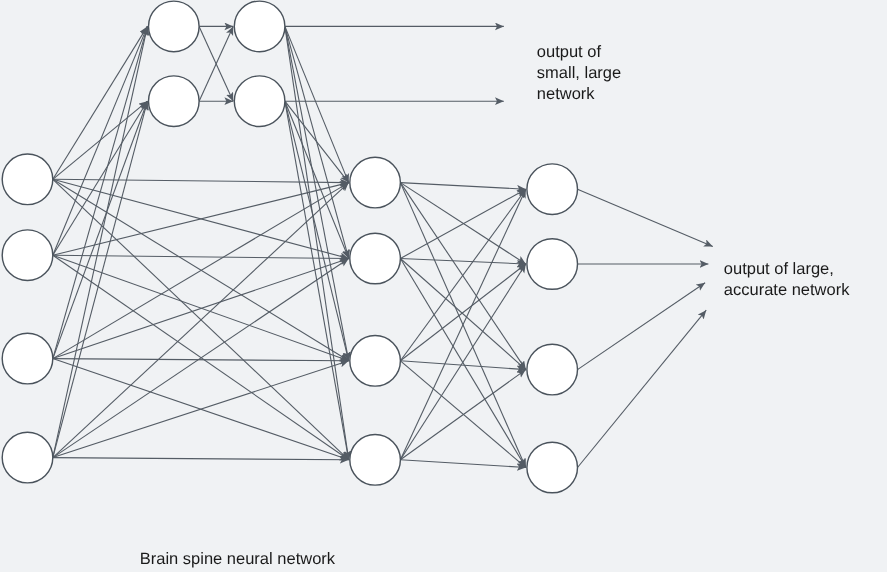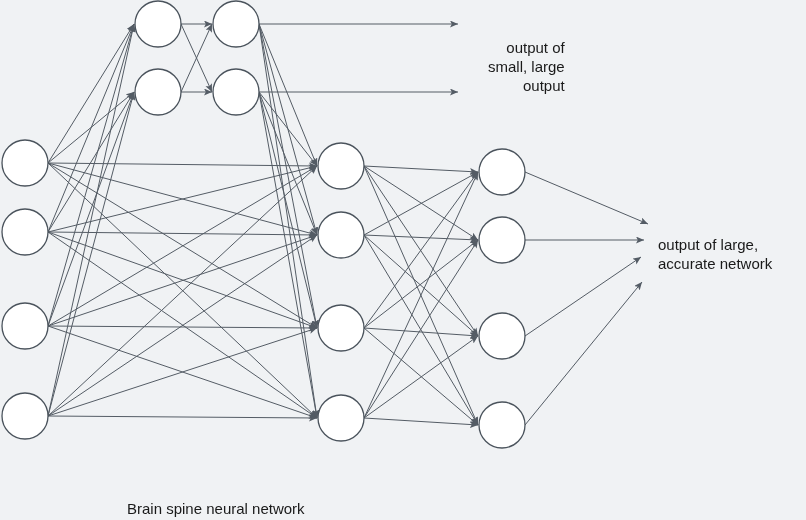--- a/index.html
+++ b/index.html
@@ -11,21 +11,21 @@
   }
   .stage{position:relative;width:806px;height:520px;}
   svg.net{position:absolute;left:0;top:0;}
   .label{
     position:absolute;
     font-size:15px;
     line-height:19px;
     color:#1a1a1a;
     white-space:nowrap;
   }
-  .label-small-out{left:488px;top:38px;text-align:right;}
+  .label-small-out{left:488px;top:38px;}
   .label-large-out{left:658px;top:235px;}
   .label-caption{left:127px;top:499px;}
 </style>
 </head>
 <body style="background: rgb(240, 242, 244);">
 
 <div class="stage">
 
   <svg class="net" width="806" height="520" viewBox="0 0 806 520">
     <defs>
@@ -109,21 +109,21 @@
         <circle cx="502" cy="172" r="23" fill="#ffffff" stroke="#4a535c" stroke-width="1.3"></circle>
         <circle cx="502" cy="240" r="23" fill="#ffffff" stroke="#4a535c" stroke-width="1.3"></circle>
         <circle cx="502" cy="336" r="23" fill="#ffffff" stroke="#4a535c" stroke-width="1.3"></circle>
         <circle cx="502" cy="425" r="23" fill="#ffffff" stroke="#4a535c" stroke-width="1.3"></circle>
       </g>
   </svg>
 
   <div class="label label-small-out" style="color: rgb(26, 26, 26);">
     <div>output of</div>
     <div>small, large</div>
-    <div>output</div>
+    <div>network</div>
   </div>
 
   <div class="label label-caption" style="color: rgb(26, 26, 26);">Brain spine neural network</div>
 
   <div class="label label-large-out" style="color: rgb(26, 26, 26);">
     <div>output of large,</div>
     <div>accurate network</div>
   </div>
 
 </div>

